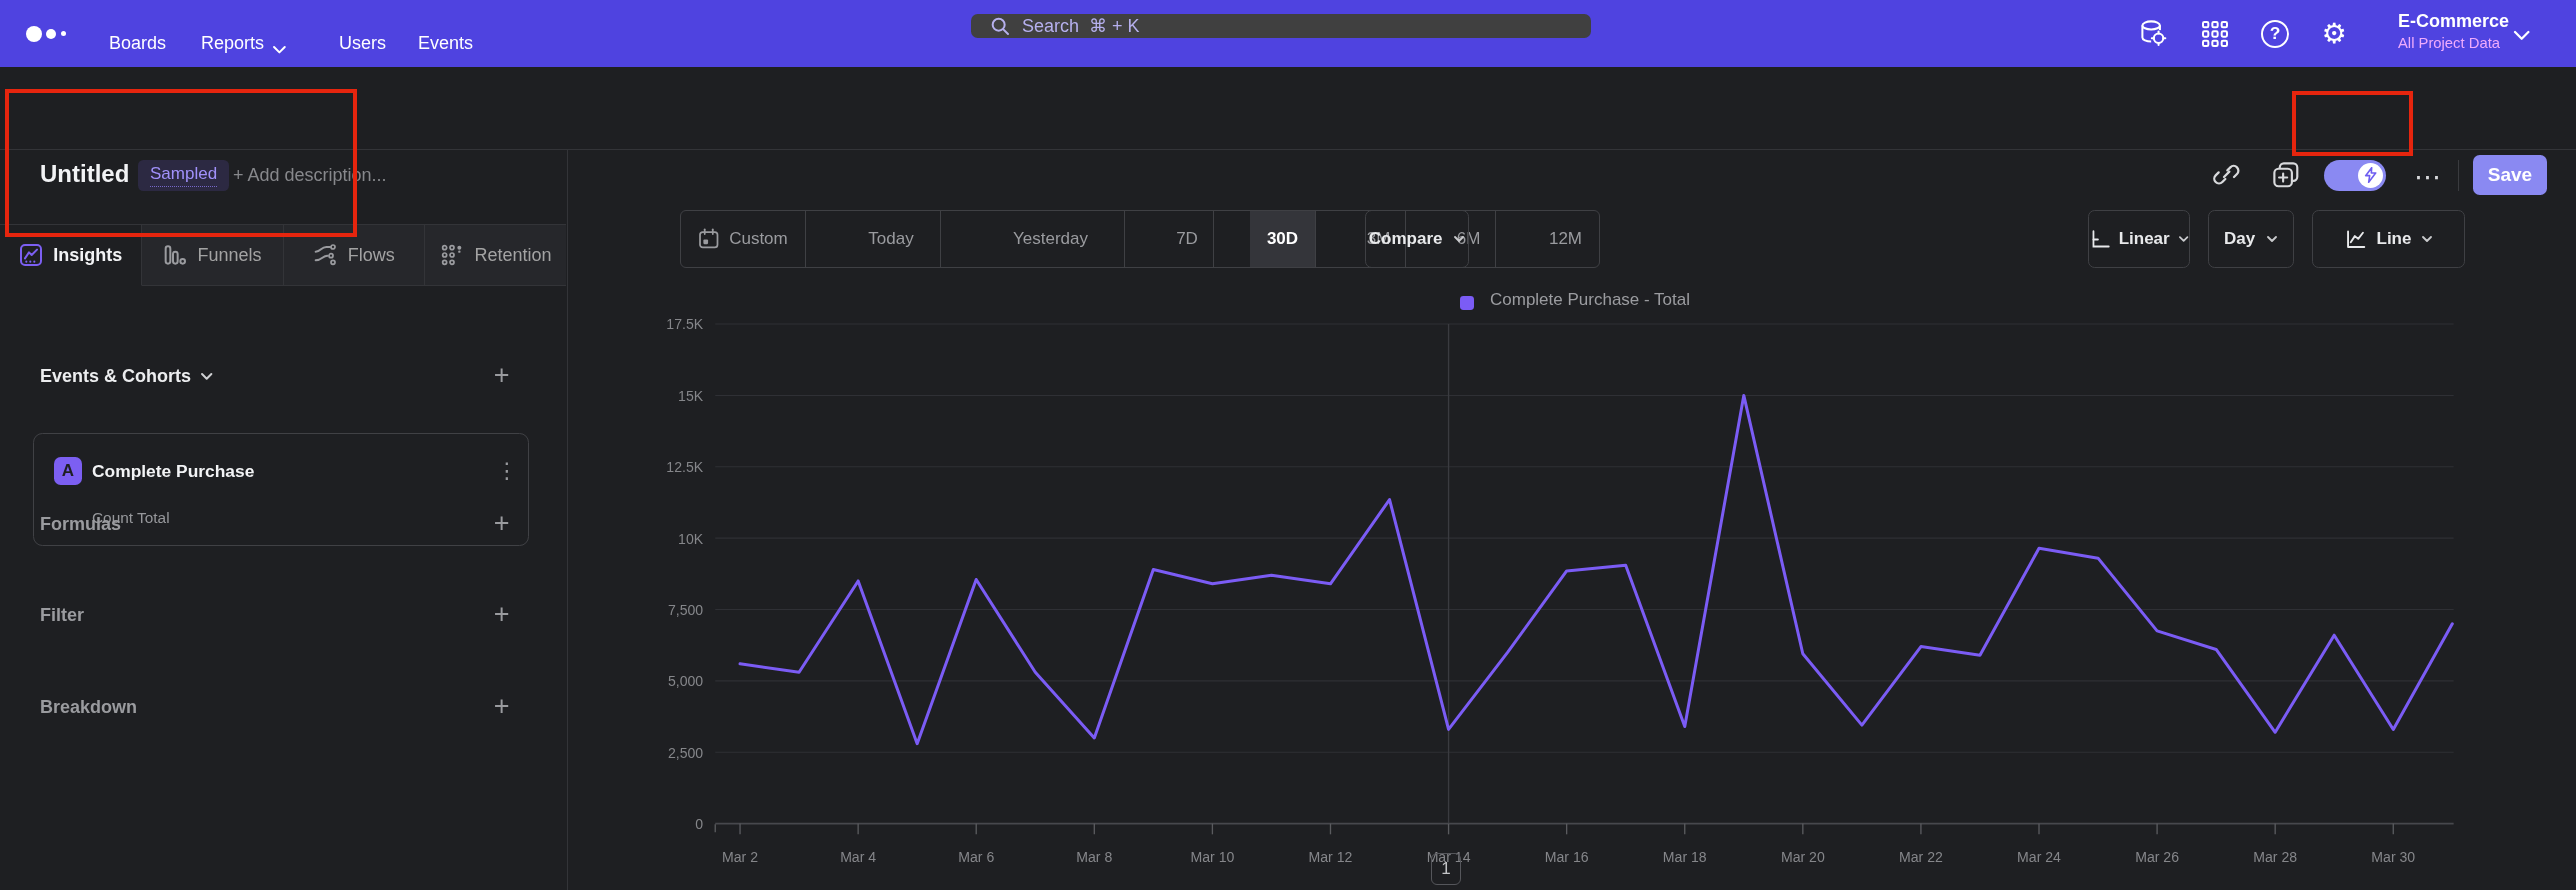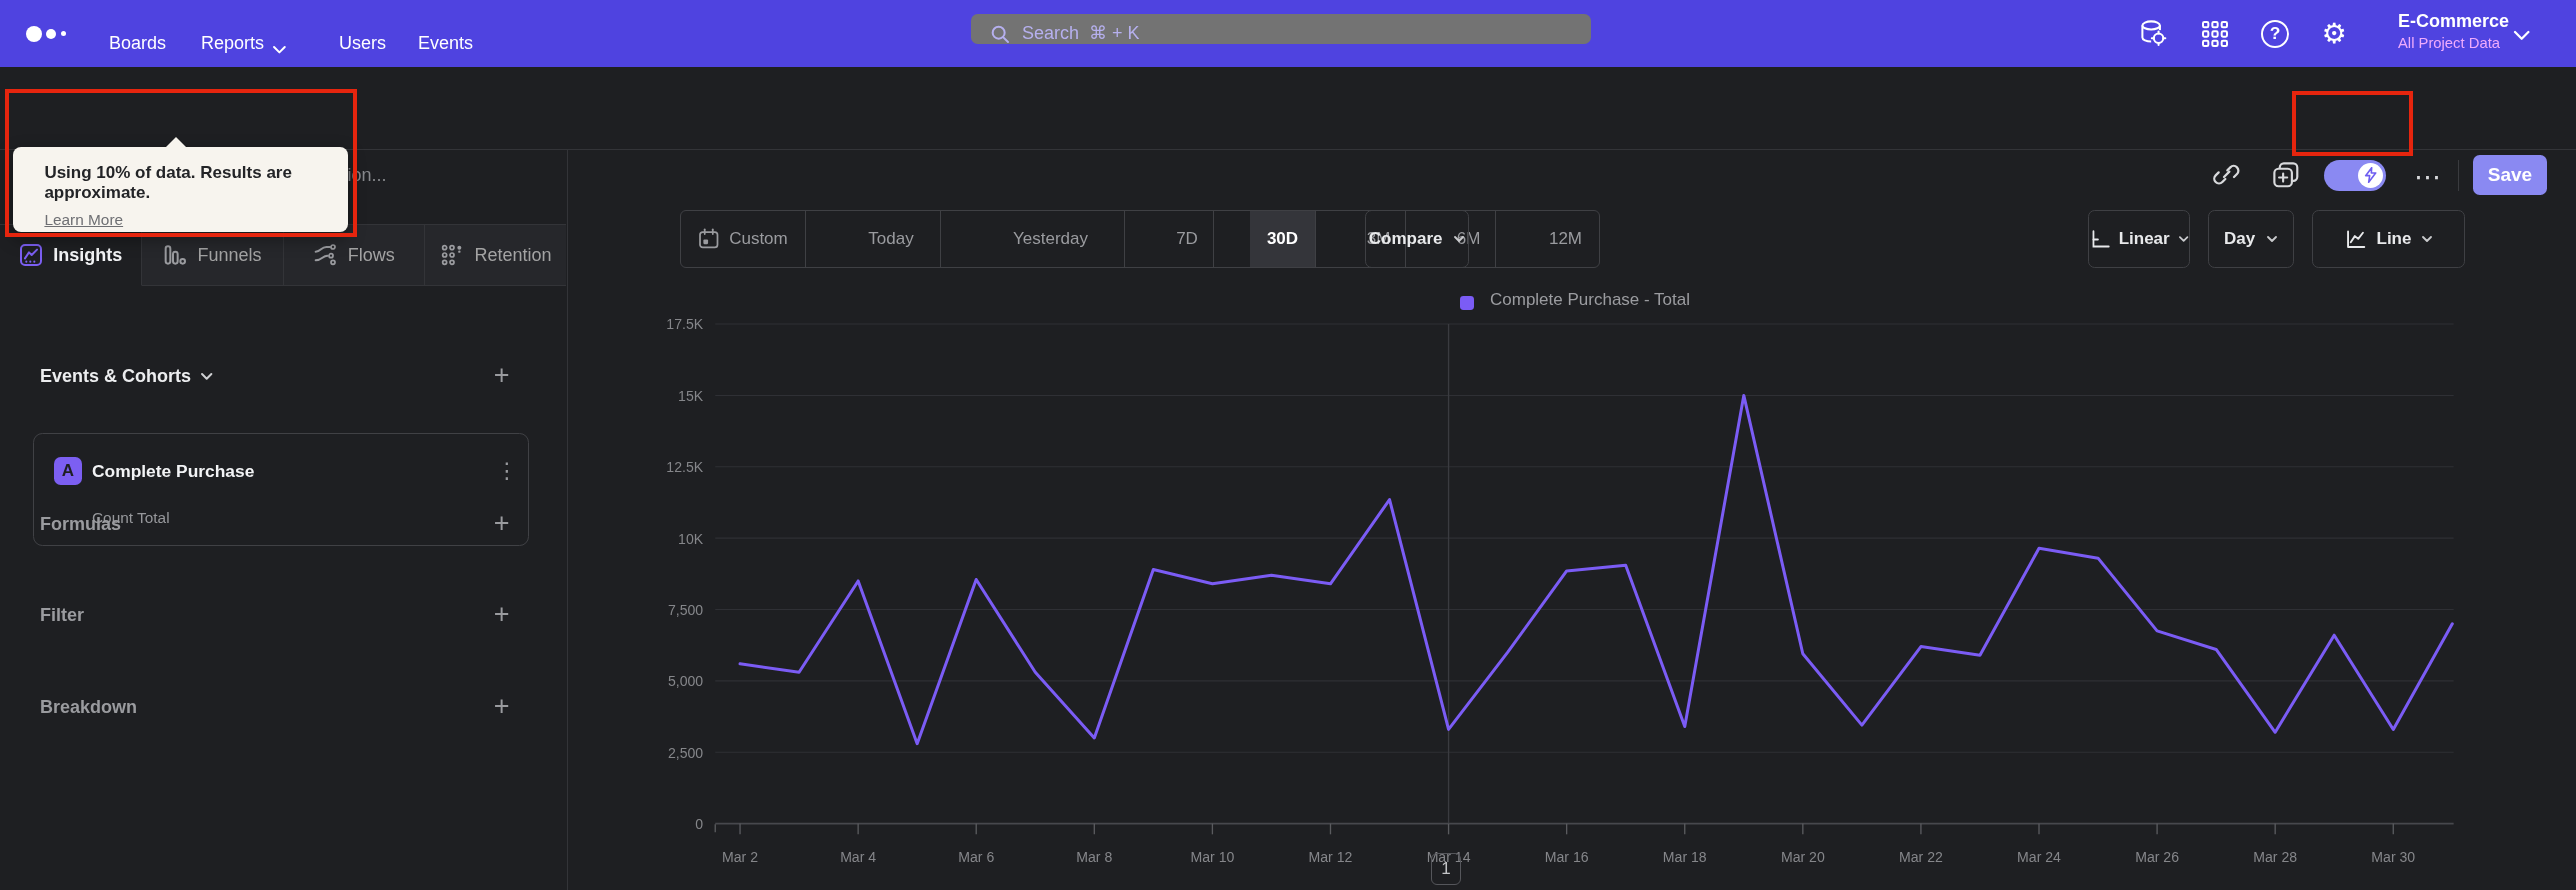--- a/index.html
+++ b/index.html
@@ -5,21 +5,21 @@
   * { margin:0; padding:0; box-sizing:border-box; }
   html,body { width:2576px; height:890px; background:#1e1f22; font-family:"Liberation Sans", sans-serif; overflow:hidden; }
   .abs { position:absolute; }
   #page { position:relative; width:2576px; height:890px; background:#1e1f22; }
 
   
   #topnav { left:0; top:0; width:2576px; height:67px; background:#4f43e0; }
   .nav-link { color:#ffffff; font-size:18px; font-weight:500; display:flex; align-items:flex-end; gap:8px; height:54px; cursor:pointer; }
   #logo { left:25.5px; top:0; height:67px; display:flex; align-items:center; gap:4.7px; }
   .logo-dot { background:#fff; border-radius:50%; }
-  #searchbar { left:971px; top:14px; width:620px; height:30px; background:#737373; border-radius:6.7px; display:flex; align-items:flex-end; padding-left:19px; gap:12px; }
+  #searchbar { left:971px; top:14px; width:620px; height:24px; background:#404040; border-radius:6.7px; display:flex; align-items:center; padding-left:19px; gap:12px; }
   #search-input { background:transparent; border:none; outline:none; color:#e8e5ff; font-size:18px; width:537px; font-family:"Liberation Sans","DejaVu Sans",sans-serif; }
   #search-input::placeholder { color:#b6b0ee; opacity:1; }
   .nav-icon { color:#ffffff; display:flex; align-items:center; justify-content:center; width:40px; height:67px; cursor:pointer; }
   #project { left:2398px; top:11.4px; cursor:pointer; }
   #project-name { color:#ffffff; font-size:18px; font-weight:700; }
   #project-scope { color:#f0abfc; font-size:14.8px; margin-top:2.7px; }
 
   
   #rheader { left:0; top:67px; width:2576px; height:83px; background:#1e1f22; border-bottom:1.3px solid #333438; }
   #rtitle { left:40px; top:93px; font-size:24px; font-weight:700; color:#f2f3f5; cursor:text; }
@@ -387,22 +387,17 @@
         <polyline points="3,3 9,9 15,3" fill="none" stroke="#c9cacd" stroke-width="2.8" stroke-linecap="round" stroke-linejoin="round"></polyline>
       </svg>
   </div>
 
   <div id="legend" class="abs" style="z-index:5">
     <div id="legend-swatch"></div>
     <div id="legend-label">Complete Purchase - Total</div>
   </div>
   <div id="page-badge" class="abs" style="z-index:5">1</div>
 
-  <div id="tooltip" class="abs">
-    <div id="tooltip-arrow"></div>
-    <div id="tooltip-line1">Using 10% of data. Results are approximate.</div>
-    <div id="tooltip-link">Learn More</div>
-  </div>
   <div class="abs red-box" style="left:5.4px;top:89px;width:352px;height:148px"></div>
   <div class="abs red-box" style="left:2292px;top:91px;width:121px;height:65px"></div>
 
 </div>
 
 
 </body></html>

